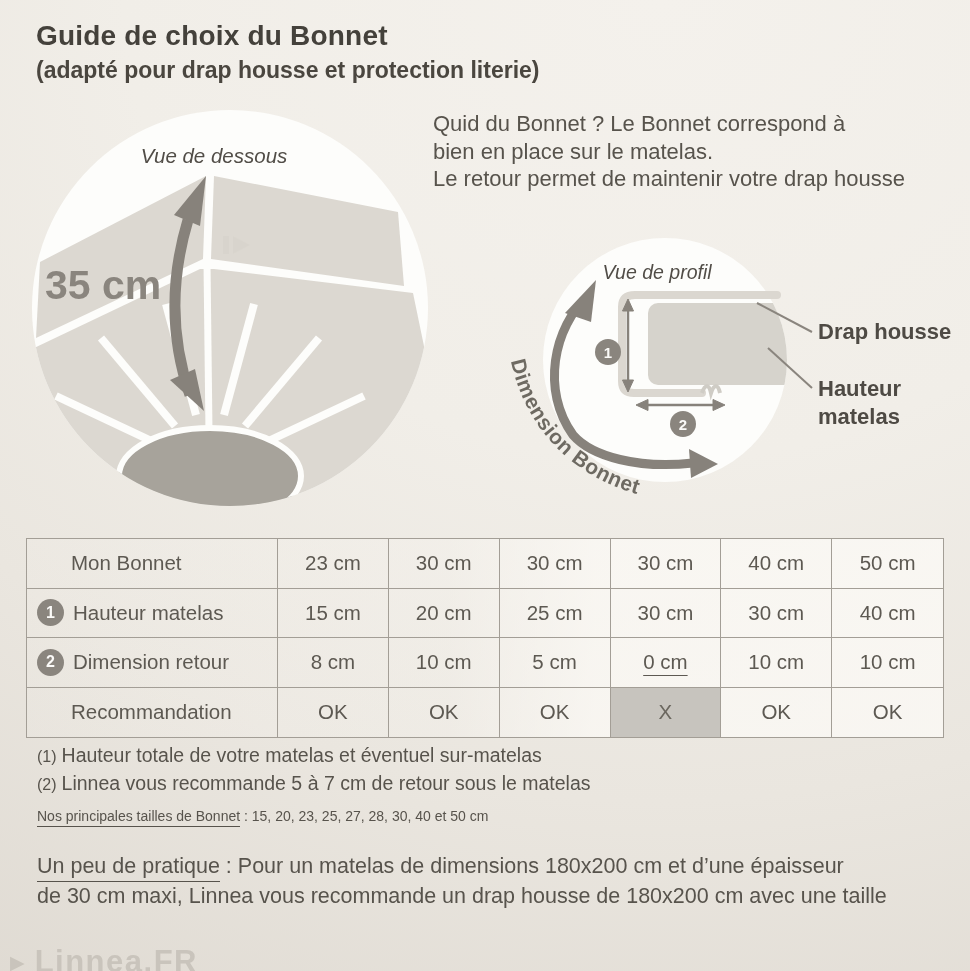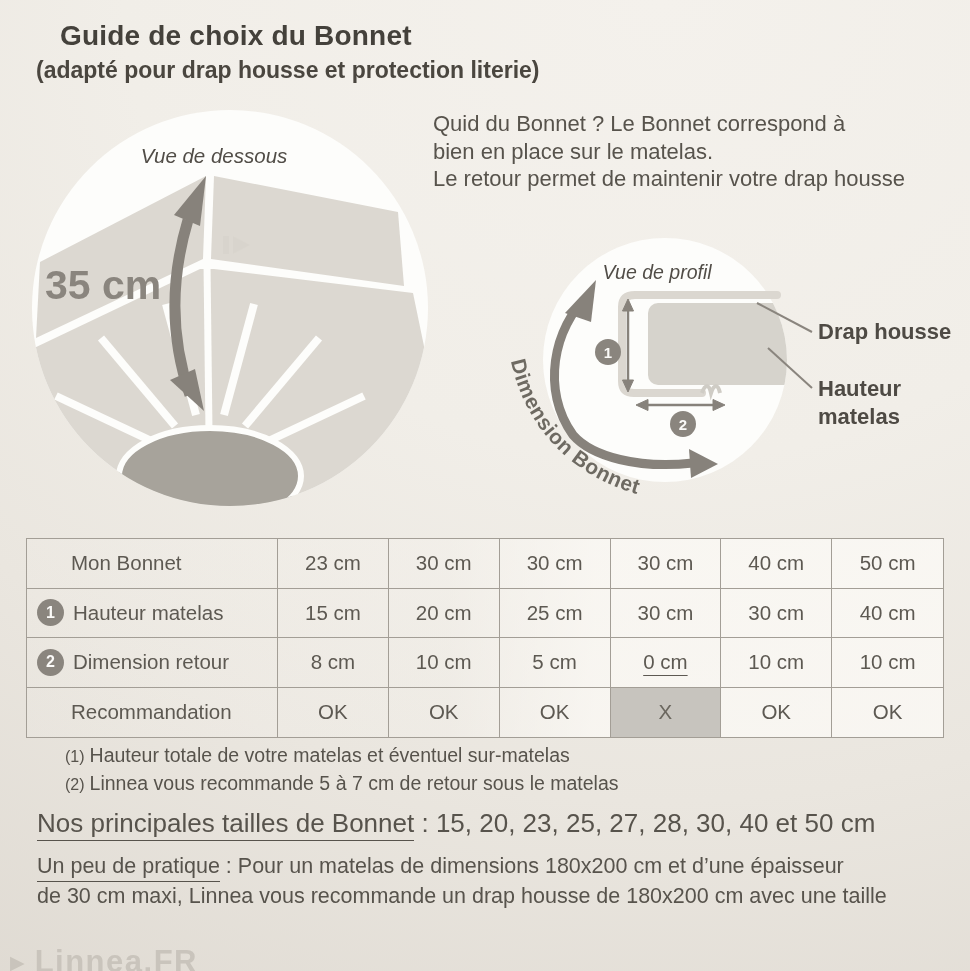--- a/index.html
+++ b/index.html
@@ -5,21 +5,21 @@
   html,body{margin:0;padding:0;}
   .page{
     position:relative;
     width:970px;height:971px;
     overflow:hidden;
     font-family:"Liberation Sans","DejaVu Sans",sans-serif;
     background:radial-gradient(145% 125% at 68% 0%, #f4f1ec 0%, #f1eee8 38%, #eae6df 66%, #ddd8d0 100%);
     color:#55514a;
   }
   .abs{position:absolute;}
-  .title{left:36px;top:20px;font-size:28px;font-weight:700;color:#44413b;letter-spacing:0.2px;margin-left:24px;}
+  .title{left:36px;top:20px;font-size:28px;font-weight:700;color:#44413b;letter-spacing:0.2px;}
   .subtitle{left:36px;top:57px;font-size:23px;font-weight:700;color:#4a463f;}
   .intro{left:433px;top:110px;font-size:22px;line-height:27.5px;color:#57534c;}
   .sv1{left:18px;top:103px;width:424px;height:414px;}
   .sv2{left:505px;top:233px;width:465px;height:287px;}
 
   .tbl{
     left:26px;top:518px;width:916px;height:198px;
     display:grid;grid-template-columns:251px repeat(6,1fr);grid-auto-rows:49.5px;
     border:1px solid #a39e96;
     background:linear-gradient(90deg, rgba(252,250,246,0.10) 0%, rgba(252,250,246,0.22) 46%, rgba(252,250,246,0.72) 62%, rgba(252,250,246,0.78) 100%);
@@ -28,23 +28,23 @@
   .cell{border-right:1px solid #a39e96;border-bottom:1px solid #a39e96;display:flex;align-items:center;justify-content:center;}
   .cell:nth-child(7n){border-right:none;}
   .cell:nth-last-child(-n+7){border-bottom:none;}
   .cell.label{justify-content:flex-start;padding-left:44px;}
   .cell.label.with-badge{padding-left:10px;gap:9px;}
   .cell.hl{background:#c7c4be;color:#6b675f;}
   .u0{text-decoration:underline;text-underline-offset:6px;text-decoration-thickness:1px;}
   .badge{flex:0 0 auto;width:27px;height:27px;border-radius:50%;background:#8a857e;color:#fbfaf8;
          font-size:16px;font-weight:700;display:flex;align-items:center;justify-content:center;}
 
-  .footnotes{left:37px;top:742px;font-size:19.5px;line-height:27px;color:#57534c;margin-left:28px;}
+  .footnotes{left:37px;top:742px;font-size:19.5px;line-height:27px;color:#57534c;}
   .fn-num{font-size:16px;margin-right:5px;}
-  .sizes{left:37px;top:808px;font-size:26px;color:#57534c;}
+  .sizes{left:37px;top:808px;font-size:14px;color:#57534c;}
   .practice{left:37px;top:852px;font-size:21.5px;line-height:29.5px;color:#57534c;}
   .uline{display:inline-block;border-bottom:1.5px solid #57534c;padding-bottom:2px;line-height:1.1;}
   .logo{left:10px;top:944px;display:flex;align-items:center;gap:10px;color:#c9c4bc;}
   .logo-tri{font-size:19px;line-height:1;}
   .logo-text{font-size:31px;font-weight:700;letter-spacing:1.5px;}
 </style>
 </head>
 <body>
 
 <div class="page">

